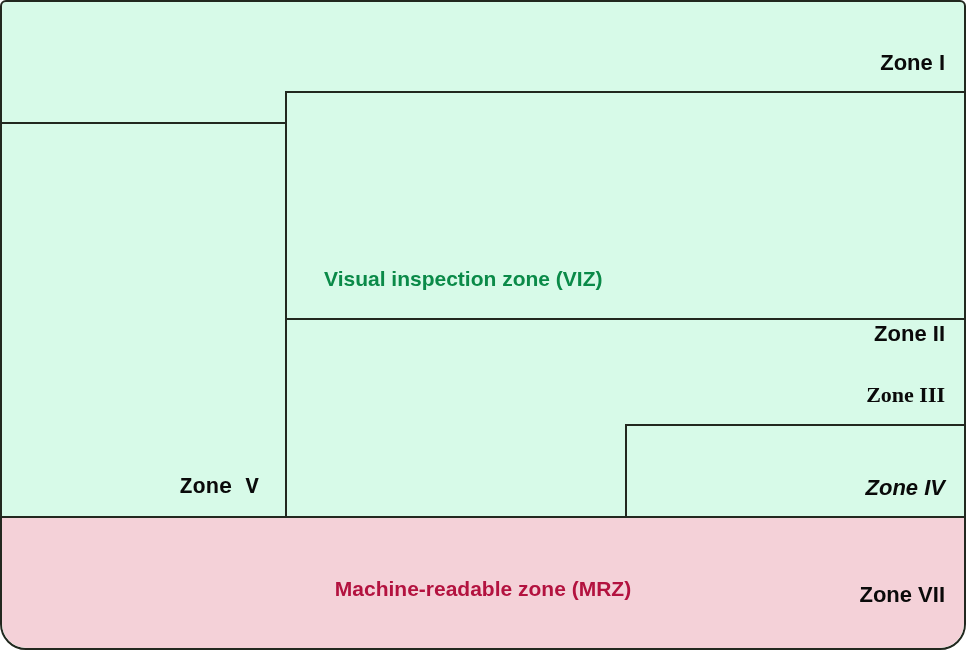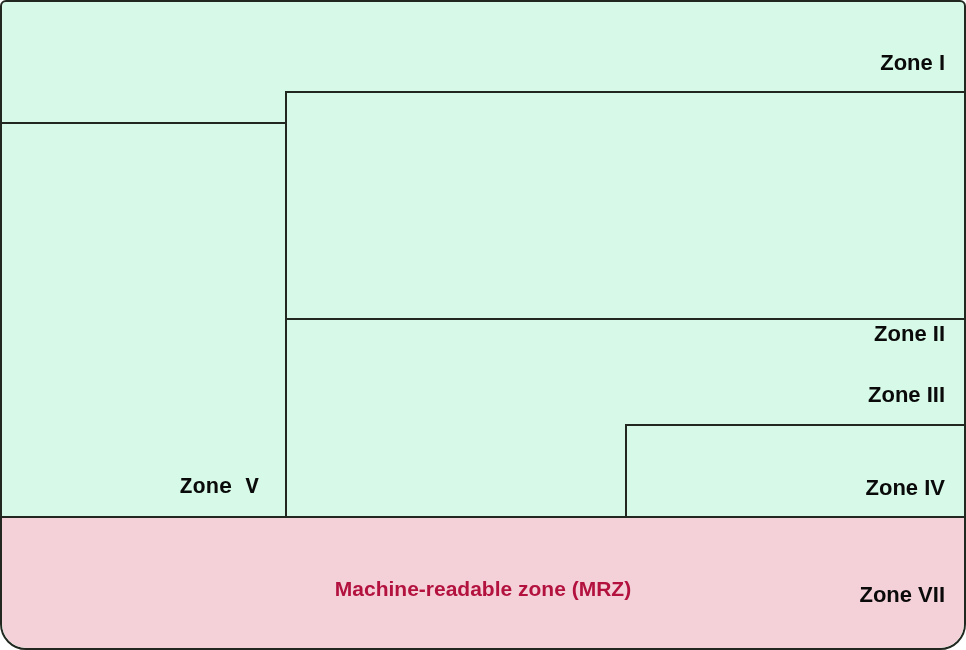--- a/index.html
+++ b/index.html
@@ -92,22 +92,23 @@
 
       <div class="line line-h" style="left:285px; right:0; top:89px;"></div>
       <div class="line line-h" style="left:0; width:285px; top:120px;"></div>
       <div class="line line-v" style="left:283px; top:89px; height:427px;"></div>
       <div class="line line-h" style="left:285px; right:0; top:316px;"></div>
       <div class="line line-h" style="left:625px; right:0; top:422px;"></div>
       <div class="line line-v" style="left:623px; top:422px; height:94px;"></div>
 
       <div class="zone-label" style="top:48px;">Zone I</div>
       <div class="zone-label" style="top:272px;margin-top:47px;">Zone II</div>
-      <div class="zone-label" style="top:380px;">Zone III</div>
-      <div class="zone-label" style="top:473px;">Zone IV</div>
+      <div class="zone-label" style="top:380px;font-family:Liberation Serif, serif;">Zone III</div>
+      <div class="zone-label" style="top:473px;font-style:italic;">Zone IV</div>
       <div class="zone-label zone5-label">Zone V</div>
       <div class="zone-label" style="top:580px;">Zone VII</div>
 
+      <div class="viz-label">Visual inspection zone (VIZ)</div>
       <div class="mrz-label">Machine-readable zone (MRZ)</div>
 
     </div>
   </div>
 </div>
 
 </body></html>

